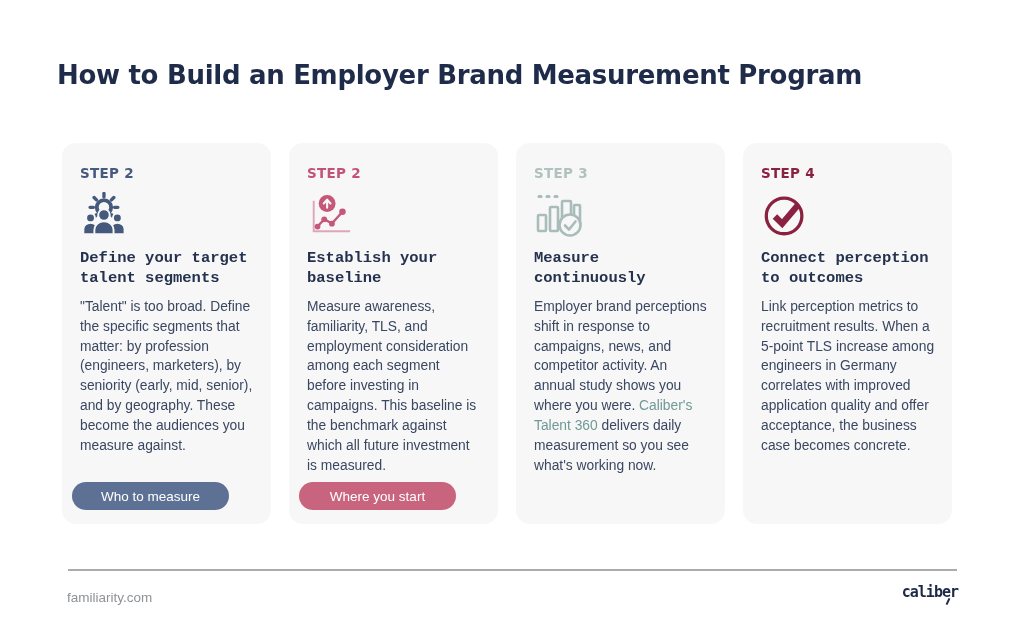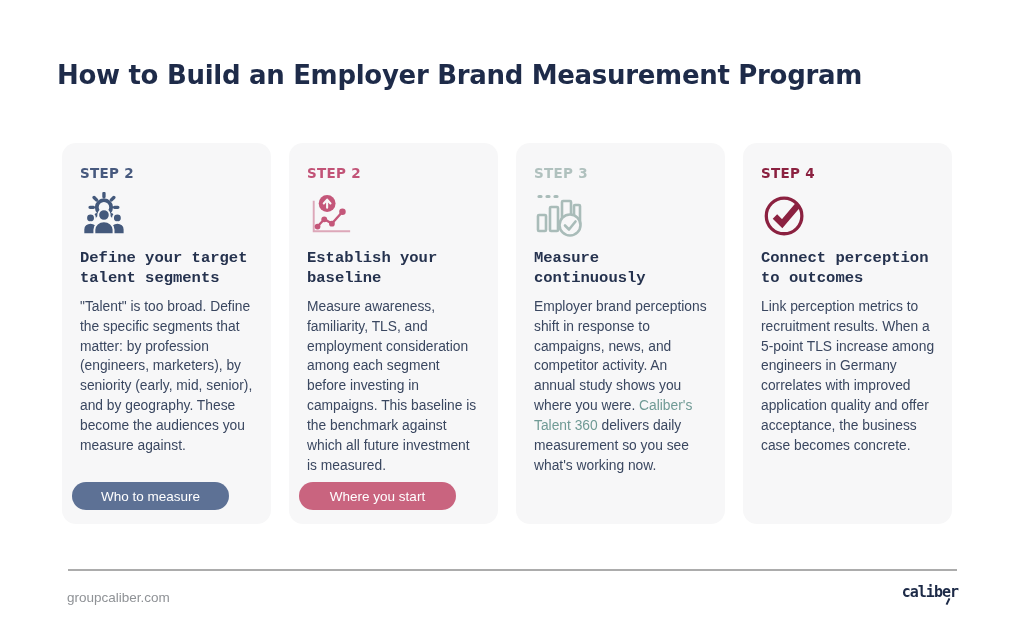--- a/index.html
+++ b/index.html
@@ -180,14 +180,14 @@
         <path d="M14.5 27.5 L22 35 L38.5 15.5" stroke="currentColor" stroke-width="6.5"></path>
       </svg>
     </div>
     <div class="card-title">Connect perception to outcomes</div>
     <div class="card-body">Link perception metrics to recruitment results. When a 5-point TLS increase among engineers in Germany correlates with improved application quality and offer acceptance, the business case becomes concrete.</div>
   </div>
 
 </div>
 
 <div class="divider"></div>
-<div class="footer-url">groupcaliber.com</div>
+<div class="footer-url">familiarity.com</div>
 <div class="logo"><span>calib</span><span class="e-wrap"><span>e</span><span class="accent"></span></span><span>r</span></div>
 
 </body></html>

